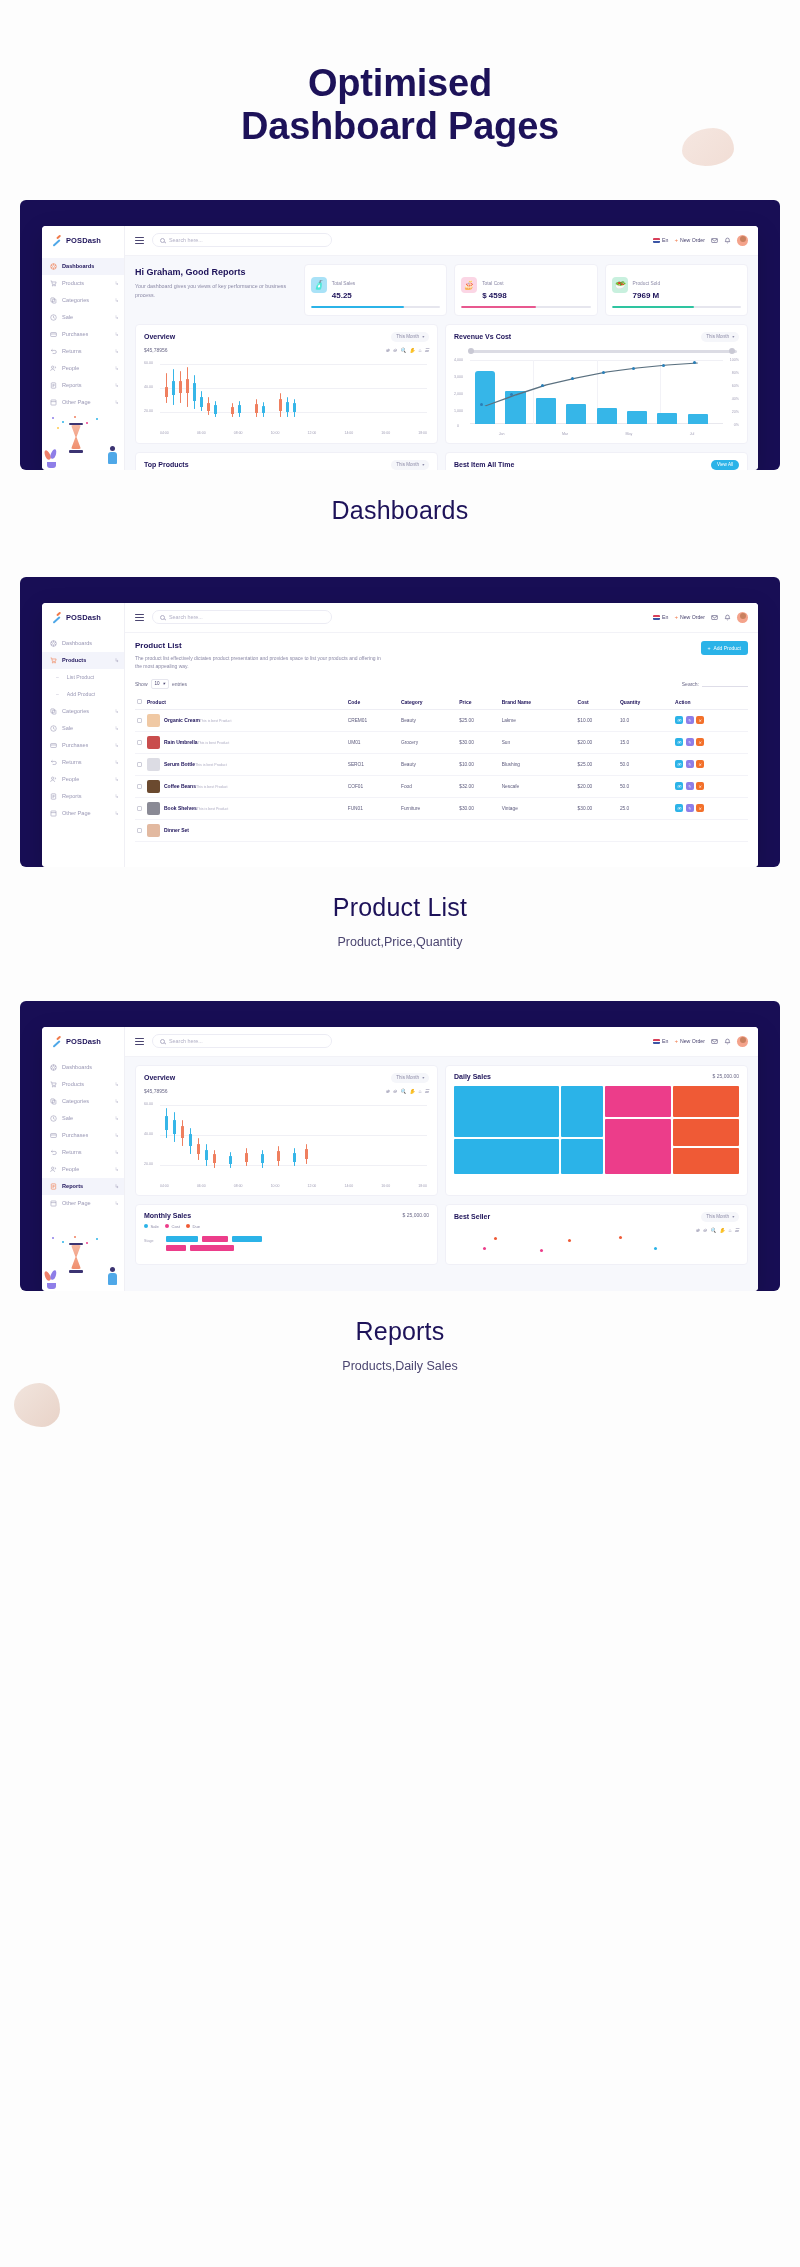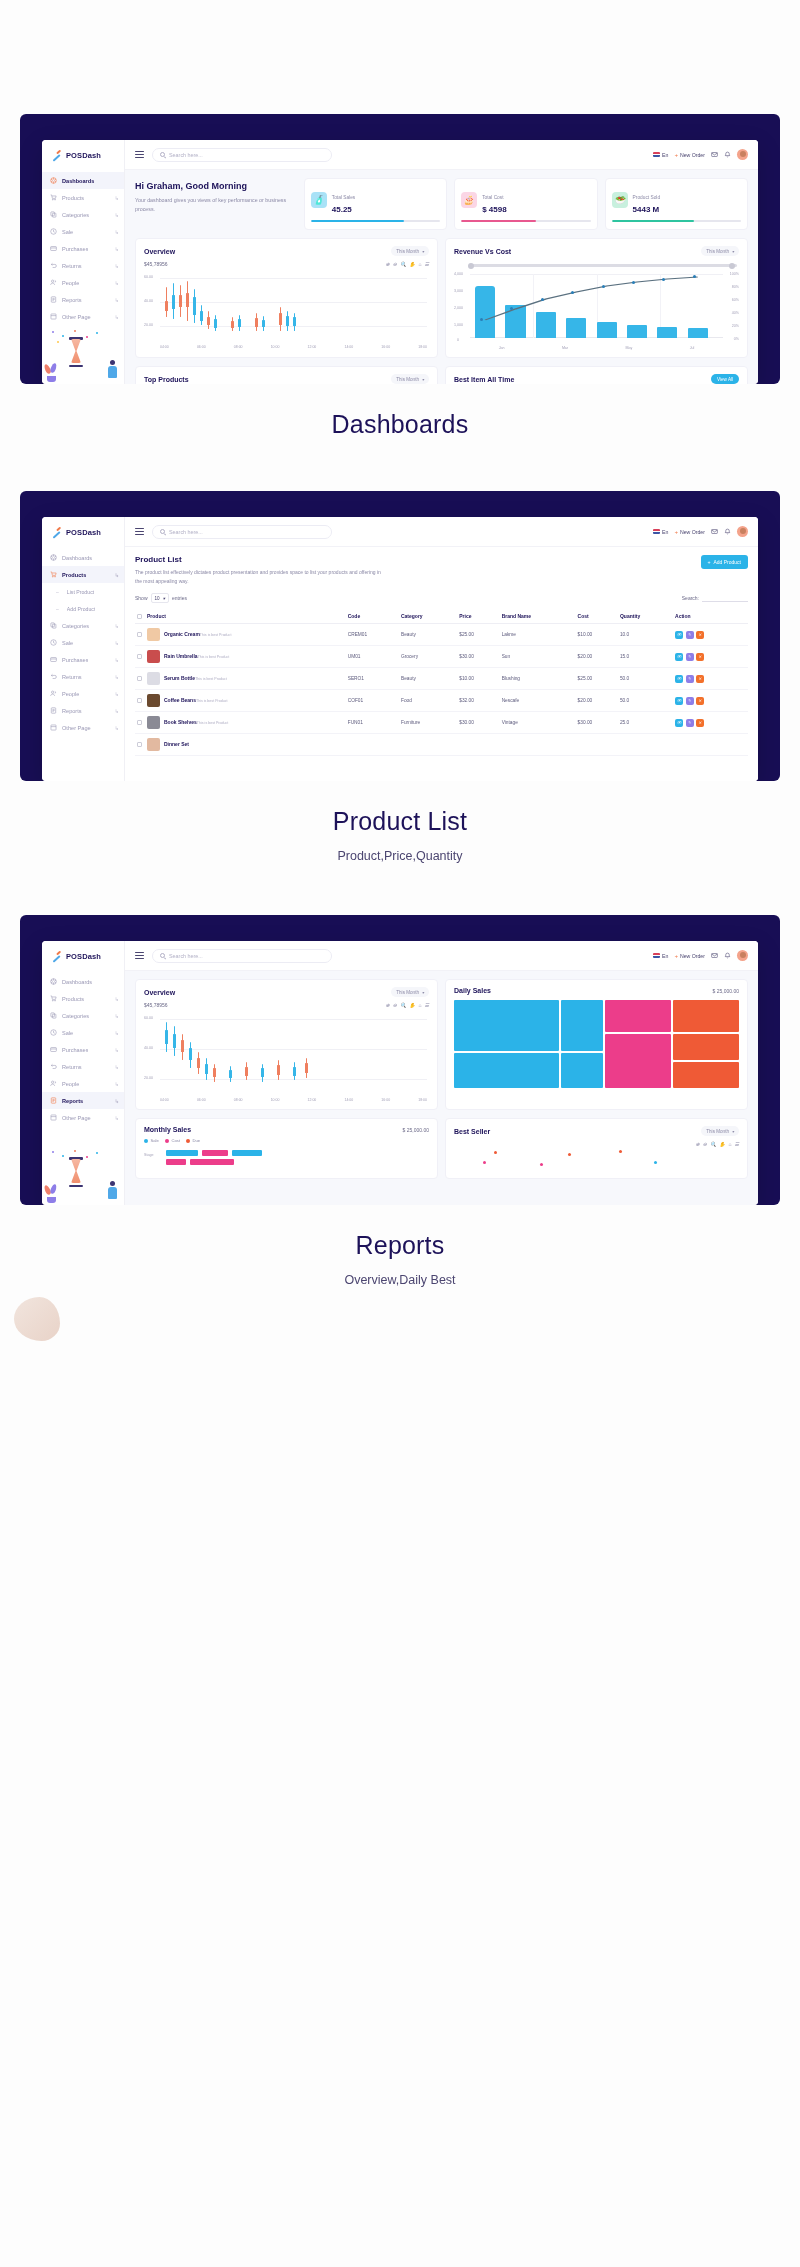--- a/index.html
+++ b/index.html
@@ -211,20 +211,24 @@
   .legend-row { display:flex; gap:6px; margin-top:5px; align-items:center; }
   .lg { display:flex; align-items:center; gap:2.5px; font-size:4.2px; color:#8b89a6; }
   .lg i { width:4px; height:4px; border-radius:50%; display:block; }
 </style>
 </head>
 <body>
 
 <div class="page">
 
   <div class="hero">
+    <h1>
+      <span>Optimised</span><br>
+      <span>Dashboard Pages</span>
+    </h1>
     <div class="blob-right"></div>
   </div>
 
   <div class="section">
     <div class="shot-wrap">
       <div class="browser">
 
         <div class="sidebar">
           <div class="brand">
             <span class="logo"></span>
@@ -381,21 +385,21 @@
                     <path d="M6.8 13a1.3 1.3 0 0 0 2.4 0"></path>
                   </svg>
                 </span>
               <span class="avatar"></span>
             </div>
           </div>
 
           <div class="content">
             <div class="greet-row">
               <div class="greet">
-                <h3>Hi Graham, Good Morning</h3>
+                <h3>Hi Graham, Good Reports</h3>
                 <p>Your dashboard gives you views of key performance or business process.</p>
               </div>
               <div class="stat">
                 <div class="stat-top">
                   <span class="stat-ico s1">
                       <i class="g">🧴</i>
                     </span>
                   <span>
                     <span class="stat-lbl">Total Sales</span>
                     <div class="stat-val">45.25</div>
@@ -419,21 +423,21 @@
                     <i style="width:58%;background:#e8588f"></i>
                   </div>
               </div>
               <div class="stat">
                 <div class="stat-top">
                   <span class="stat-ico s3">
                       <i class="g">🥗</i>
                     </span>
                   <span>
                     <span class="stat-lbl">Product Sold</span>
-                    <div class="stat-val">5443 M</div>
+                    <div class="stat-val">7969 M</div>
                   </span>
                 </div>
                 <div class="bar">
                     <i style="width:64%;background:#2ec4a0"></i>
                   </div>
               </div>
             </div>
 
             <div class="panels">
 
@@ -1247,18 +1251,18 @@
                   <i style="position:absolute;left:70%;top:12px;width:3px;height:3px;border-radius:50%;background:#2bb3e8"></i>
                 </div>
               </div>
             </div>
           </div>
         </div>
       </div>
     </div>
     <div class="caption">
       <h2>Reports</h2>
-      <p>Overview,Daily Best</p>
+      <p>Products,Daily Sales</p>
     </div>
   </div>
 
   <div class="blob-left"></div>
 </div>
 
 </body></html>

